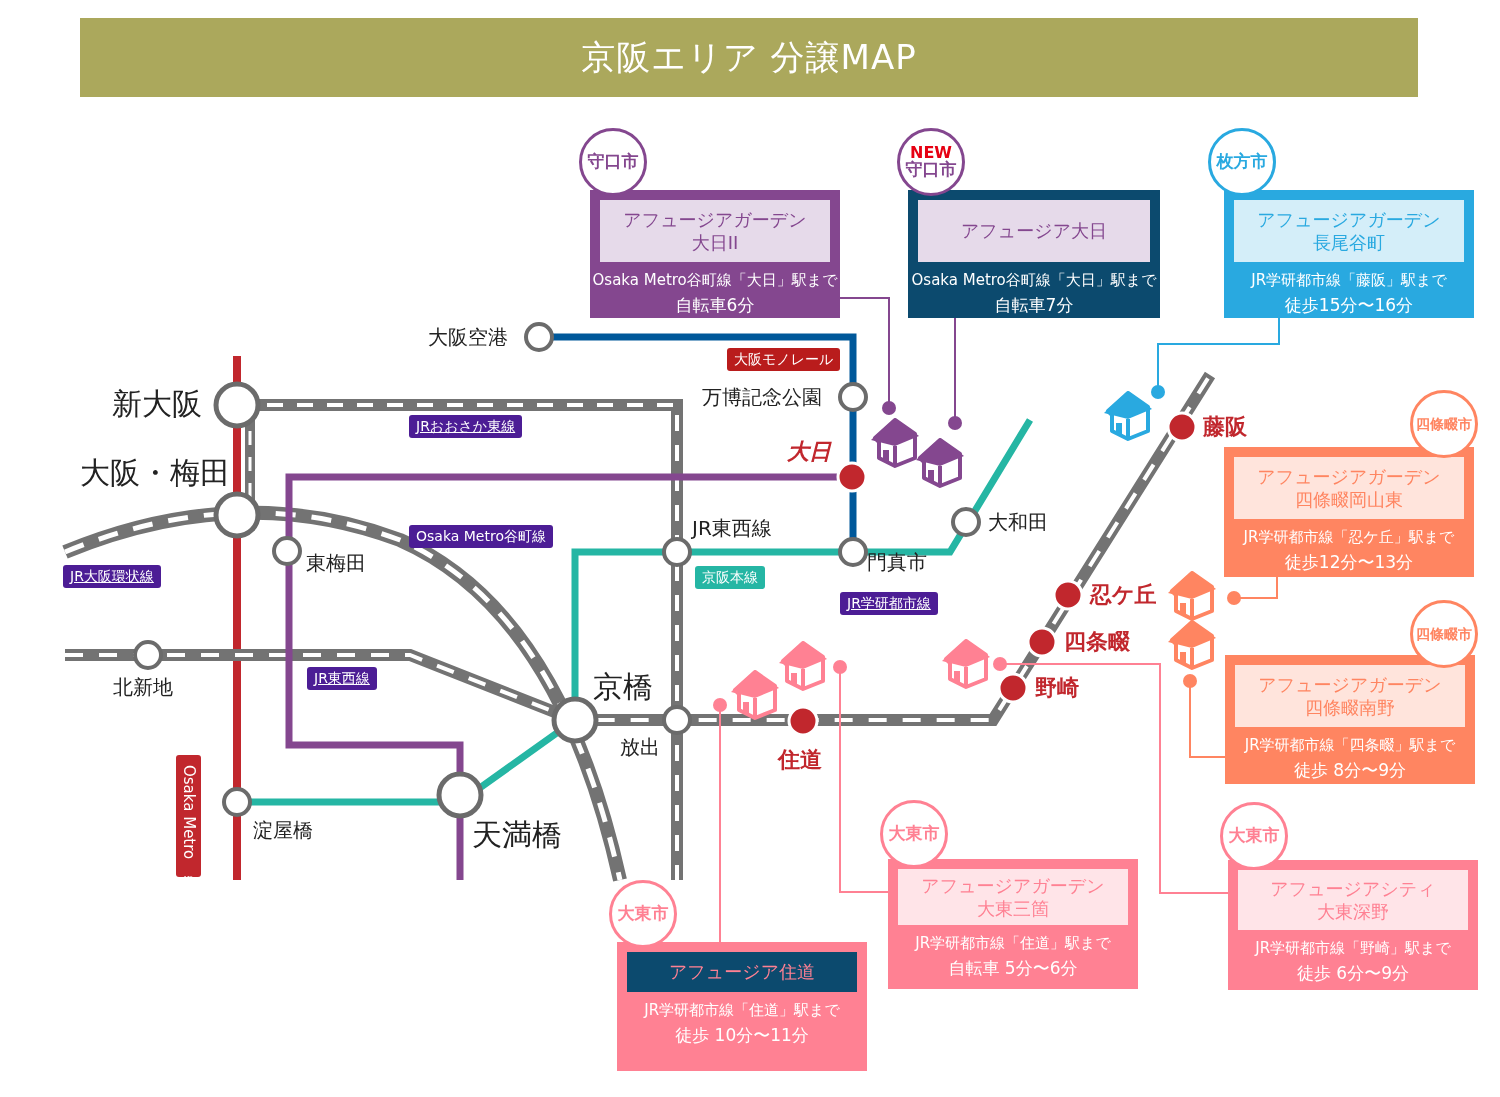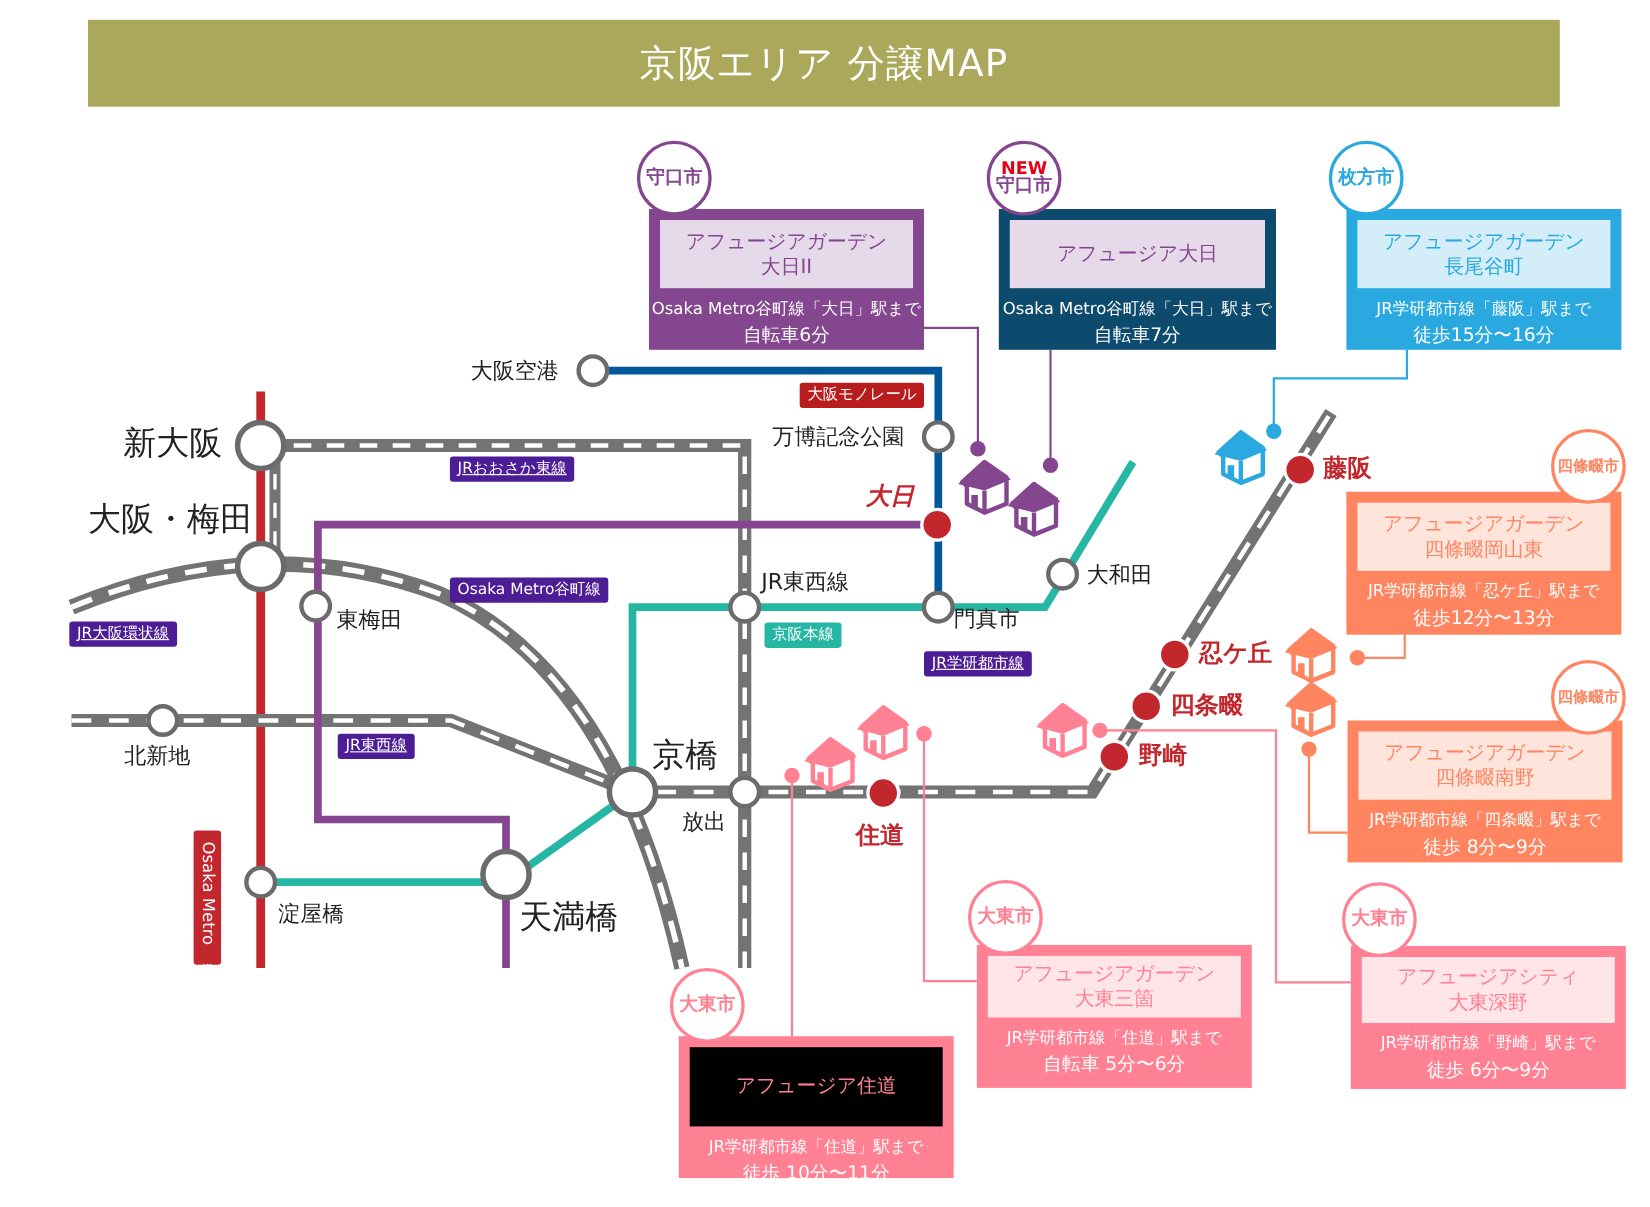--- a/index.html
+++ b/index.html
@@ -201,21 +201,21 @@
     <span>アフュージアガーデン</span>
     <span>四條畷南野</span>
   </div>
   <div class="access"><span>JR学研都市線「四条畷」駅</span><span>まで</span><br><span class="tm">徒歩 8分〜9分</span></div>
 </div>
 <div class="badge small-txt" style="left:1410px;top:600px;border-color:#ff8561;color:#ff8561;">
     <span>四條畷市</span>
   </div>
 
 <div class="card" style="left:617px;top:942px;width:250px;height:129px;background:#ff8193;">
-  <div class="name" style="background:#000000;color:#ff8193;height:72px;">
+  <div class="name" style="background:#0c4a6e;color:#ff8193;height:40px;">
     <span>アフュージア住道</span>
   </div>
   <div class="access"><span>JR学研都市線「住道」駅</span><span>まで</span><br><span class="tm">徒歩 10分〜11分</span></div>
 </div>
 <div class="badge" style="left:609px;top:880px;border-color:#ff8193;color:#ff8193;">
     <span>大東市</span>
   </div>
 
 <div class="card" style="left:888px;top:859px;width:250px;height:130px;background:#ff8193;">
   <div class="name" style="background:#ffe4e8;color:#ff8193;height:56px;">

